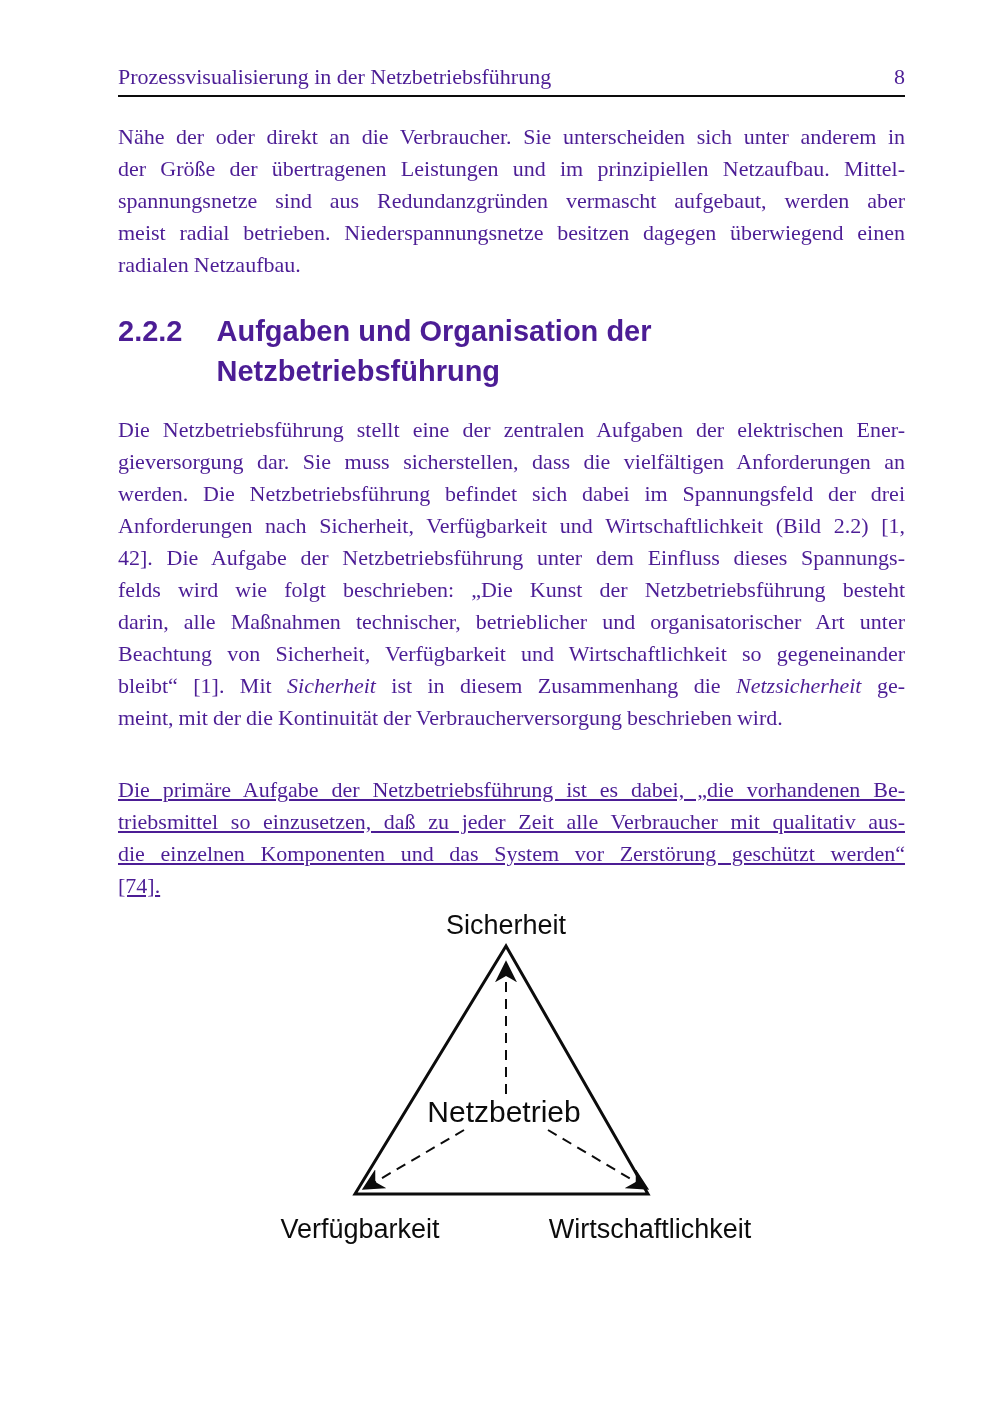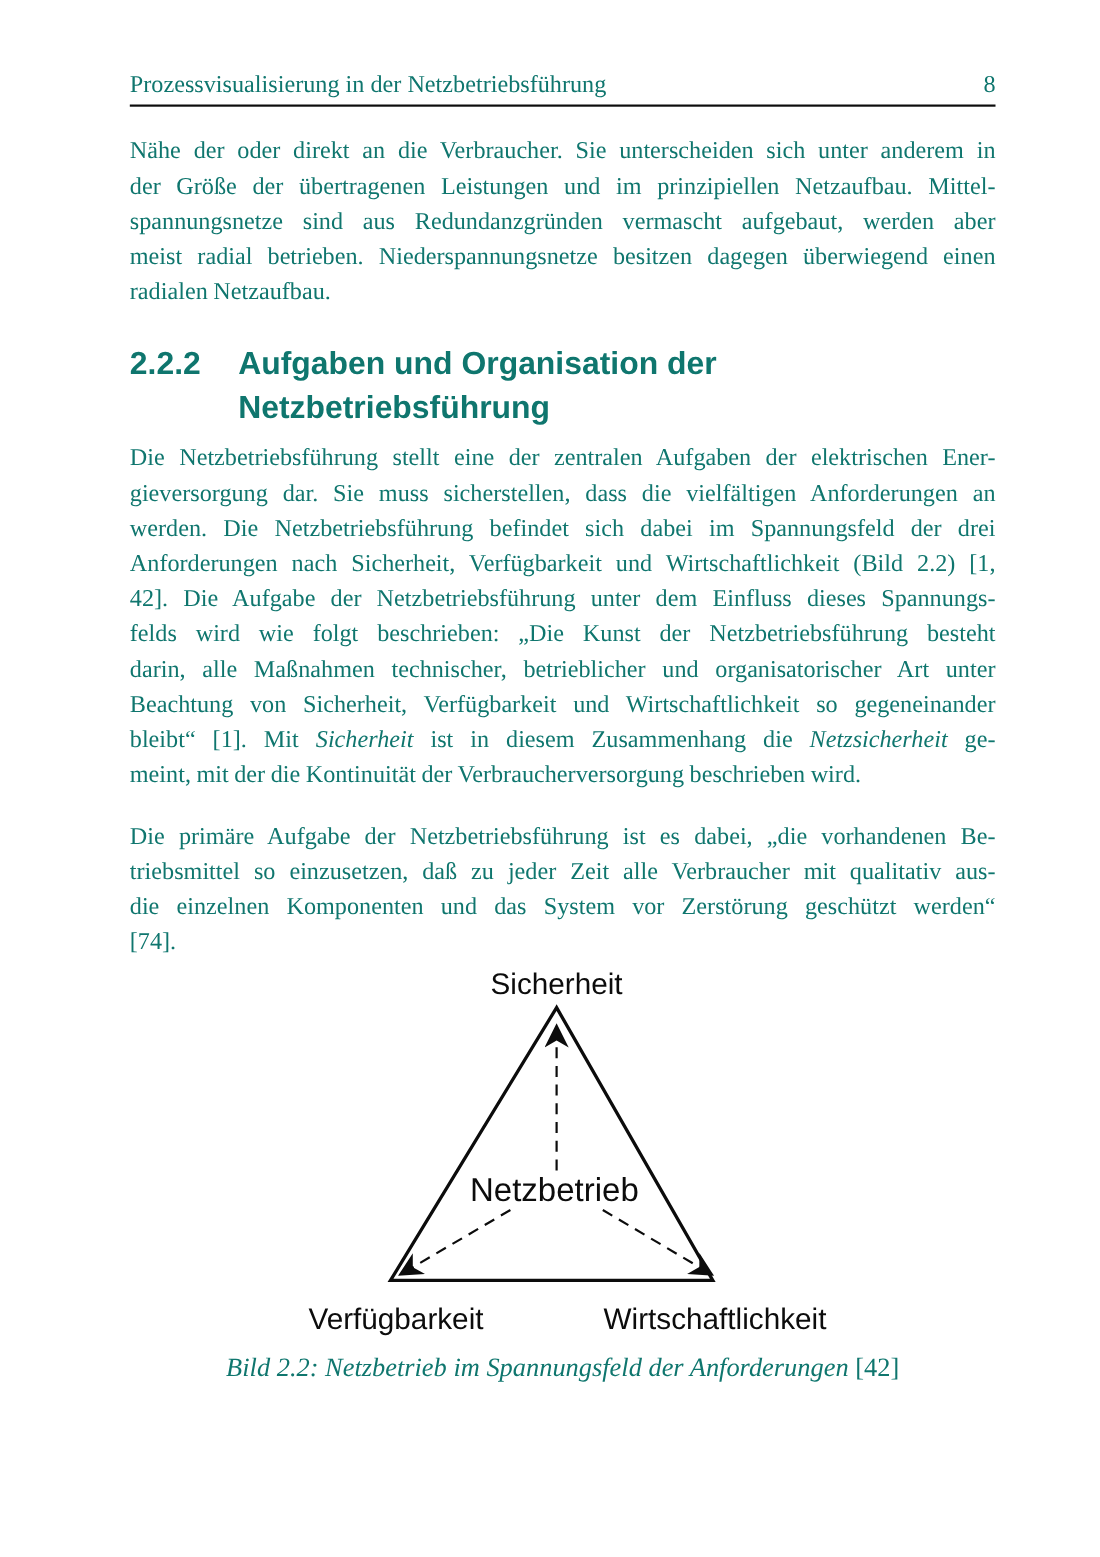--- a/index.html
+++ b/index.html
@@ -1,41 +1,41 @@
 <!DOCTYPE html>
 <html lang="de"><head>
 <meta charset="utf-8">
 <style>
   html,body{margin:0;padding:0;background:#e8e8e8;}
   .page{
     position:relative;
     width:1000px;height:1415px;
     margin:0 auto;
     background:#ffffff;
-    color:#0f766e;
+    color:#4c1d95;
     overflow:hidden;
     box-sizing:border-box;
     padding:64px 95px 0 118px;
     font-family:"Liberation Serif","DejaVu Serif",serif;
   }
   
   .runhead{
     display:flex;justify-content:space-between;align-items:flex-end;
     font-size:22px;line-height:26px;
     border-bottom:2px solid #0c0c0c;
     padding-bottom:5px;
   }
   
   .para{font-size:22px;line-height:32px;word-spacing:-0.5px;}
   .para .ln{display:block;text-align:justify;text-align-last:justify;white-space:nowrap;}
   .para .ln.last{text-align-last:left;}
   .para .it{font-style:italic;}
   .p1{margin-top:24px;}
-  .p2{margin-top:9px;}
-  .p3{margin-top:24px;}
+  .p2{margin-top:23px;}
+  .p3{margin-top:40px;text-decoration:underline;}
   
   .sechead{
     margin-top:30px;
     font-family:"Liberation Sans","DejaVu Sans",sans-serif;
     font-weight:bold;font-size:29px;line-height:40px;
     display:flex;
   }
   .sechead .num{margin-right:34px;}
   
   .figure{margin-top:2px;}
@@ -113,19 +113,15 @@
 
       <line x1="306" y1="226" x2="404" y2="284" stroke="#0c0c0c" stroke-width="2" stroke-dasharray="10 7" marker-end="url(#arr)"></line>
 
       <text class="diag-label center" x="262" y="218" text-anchor="middle">Netzbetrieb</text>
 
       <text class="diag-label" x="118" y="334" text-anchor="middle">Verfügbarkeit</text>
 
       <text class="diag-label" x="408" y="334" text-anchor="middle">Wirtschaftlichkeit</text>
     </svg>
 
-    <div class="caption">
-      <span class="cap-i">Bild 2.2: Netzbetrieb im Spannungsfeld der Anforderungen</span>
-      <span>[42]</span>
-    </div>
   </div>
 
 </div>
 
 </body></html>

